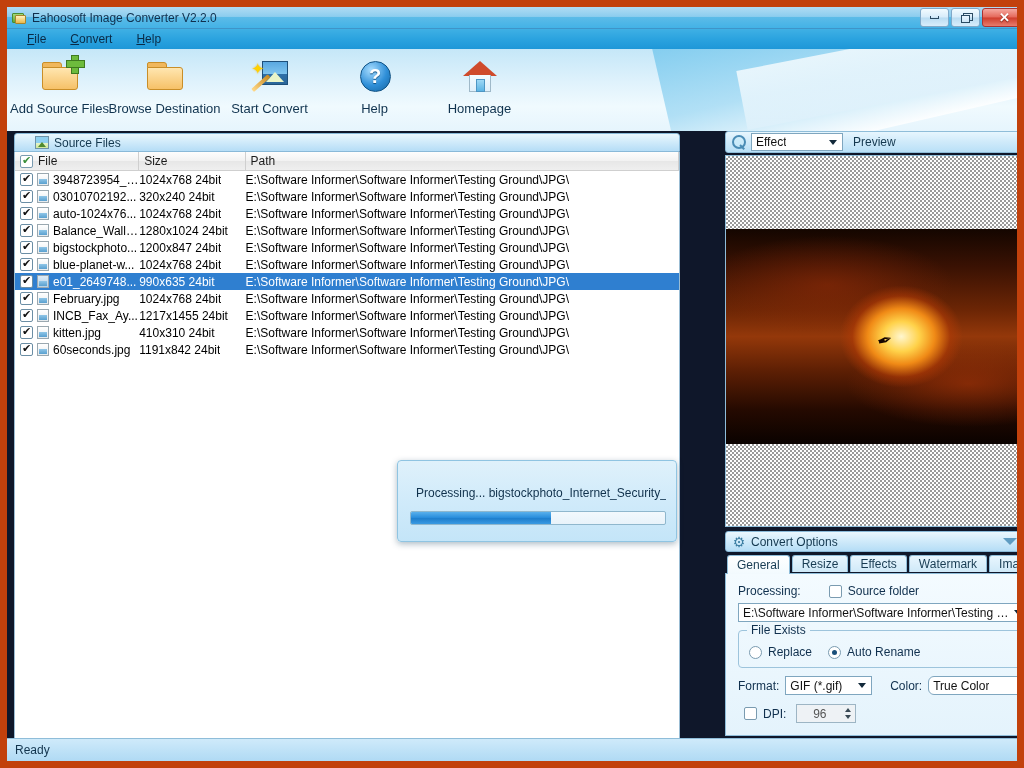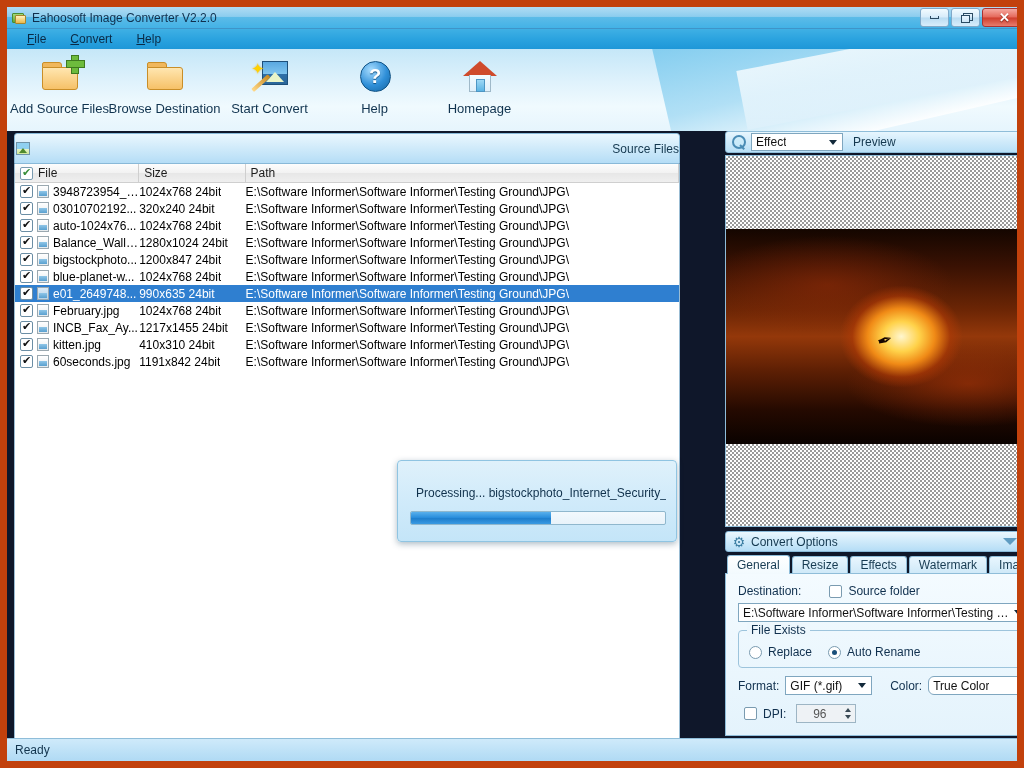--- a/index.html
+++ b/index.html
@@ -184,24 +184,24 @@
     position: absolute; left: 13px; top: 18px; width: 9px; height: 13px;
     background: linear-gradient(to bottom,#9ed8f5,#5cb4e4);
     border: 1px solid #4d96c4;
   }
 
   
   .left-panel {
     position: absolute; left: 7px; top: 126px; width: 666px; height: 617px;
   }
   .panel-head {
-    height: 31px; width: 100%;
+    height: 19px; width: 100%;
     background: linear-gradient(to bottom,#eaf7fe 0%,#cfeafa 50%,#b5ddf6 100%);
     border: 1px solid #89b9d8; border-radius: 3px 3px 0 0;
-    display: flex; align-items: center; padding-left: 1px; justify-content: space-between;
+    display: flex; align-items: center; padding-left: 20px;
   }
   .panel-head-icon {
     width: 14px; height: 13px; margin-right: 5px; flex: none;
     background: linear-gradient(to bottom,#8fd0f0 0%,#8fd0f0 50%,#e9f6cc 51%,#cfe69a 100%);
     border: 1px solid #6e93a8; position: relative;
   }
   .panel-head-icon::after {
     content:""; position:absolute; left:2px; bottom:1px; width:0; height:0;
     border-left:4px solid transparent; border-right:4px solid transparent;
     border-bottom:5px solid #4f8a2e;
@@ -361,21 +361,21 @@
     width: 14px; height: 14px; margin-right: 5px; flex: none; position: relative;
     color: #3c7ea3; font-size: 14px; line-height: 14px; text-align: center;
   }
   .co-title { font-size: 12px; color: #14384f; flex: 1; }
   .co-collapse {
     width: 0; height: 0;
     border-left: 7px solid transparent; border-right: 7px solid transparent;
     border-top: 7px solid #5f9cc2;
   }
 
-  .tabs { display: flex; margin-top: 3px; padding-left: 2px; height: 19px; align-items: center; }
+  .tabs { display: flex; margin-top: 3px; padding-left: 2px; height: 19px; align-items: flex-start; }
   .tab {
     height: 17px; padding: 0 9px; margin-right: 2px;
     background: linear-gradient(to bottom,#e9f6fe,#cfe9f8);
     border: 1px solid #8fbdd9; border-bottom: none;
     border-radius: 3px 3px 0 0;
     font-size: 12px; color: #173b52;
     display: flex; align-items: center;
   }
   .tab.active {
     height: 19px; background: linear-gradient(to bottom,#ffffff,#f2fafe);
@@ -754,21 +754,21 @@
       <div class="tab">
           <span>Watermark</span>
         </div>
       <div class="tab">
           <span>Image</span>
         </div>
     </div>
 
     <div class="tabpanel">
       <div class="row-dest">
-        <span class="lbl">Destination:</span>
+        <span class="lbl">Processing:</span>
         <span class="chk" style="margin-left:28px"></span>
         <span class="lbl" style="margin-left:6px">Source folder</span>
       </div>
 
       <div class="combo dest-combo">
         <span class="cv">E:\Software Informer\Software Informer\Testing Groun</span>
         <span class="arrow"></span>
       </div>
       <div class="folder-btn">
         <span class="folder-mini">

